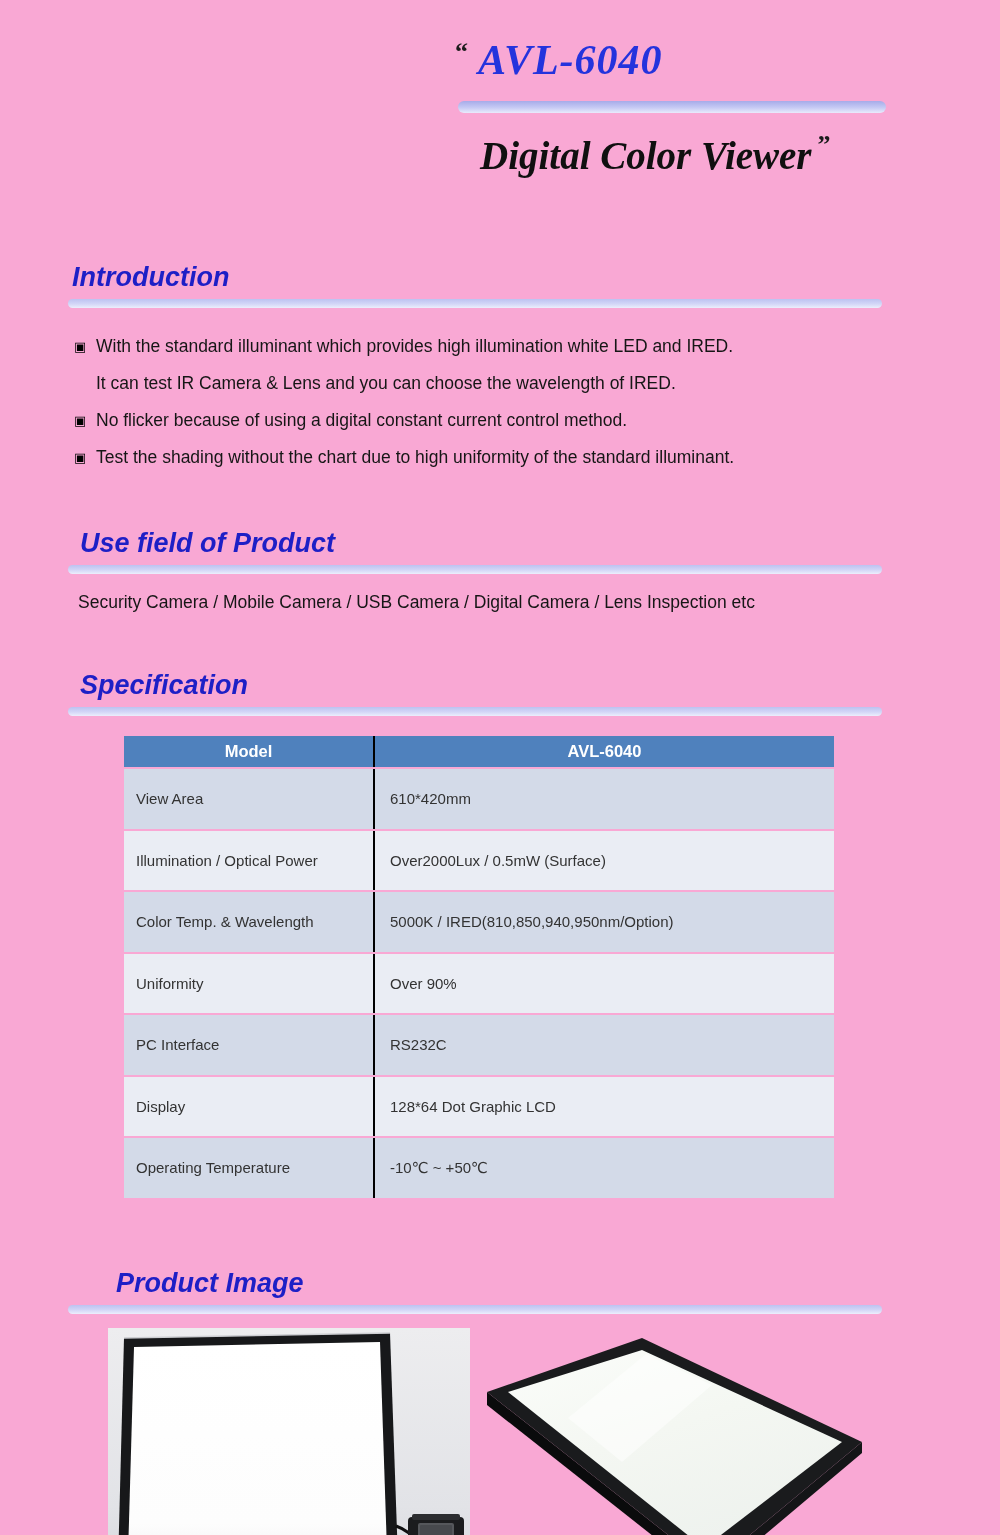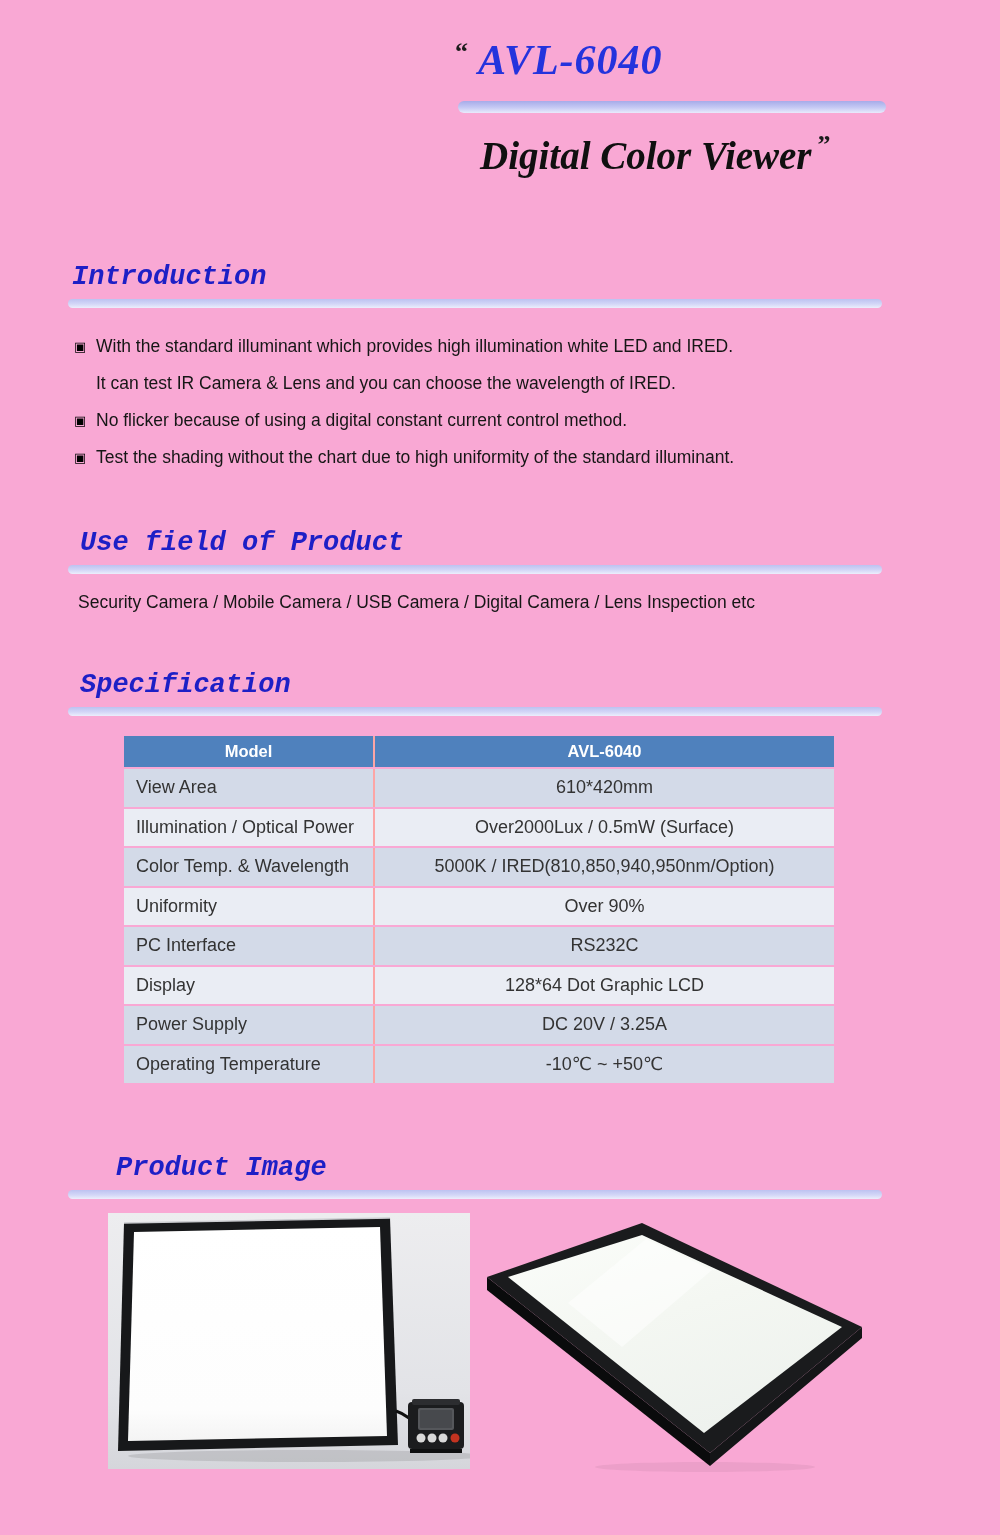--- a/index.html
+++ b/index.html
@@ -39,21 +39,21 @@
   }
   .quote-close {
     font-family:"Liberation Serif","DejaVu Serif",serif;
     font-weight:bold; font-size:26px; color:#1c1c1c;
     vertical-align:16px; padding-left:6px;
   }
 
   
   .sec-heading {
     margin:0; padding-left:72px;
-    font-family:Liberation Mono, monospace;
+    font-family:Liberation Sans, sans-serif;
     font-style:italic; font-weight:bold;
     font-size:27px; line-height:34px; color:#1d1fc6;
   }
   .sec-heading.indent2 { padding-left:80px; }
   .sec-bar {
     margin-left:68px; margin-top:5px;
     width:814px; height:9px; border-radius:6px;
     background:linear-gradient(to bottom,#bdc2f1 0%,#d3d6f7 55%,#eceefc 100%);
   }
 
@@ -74,26 +74,26 @@
     width:710px;
     border-collapse:separate; border-spacing:0 2px;
     table-layout:fixed;
   }
   table.spec col.c1 { width:251px; }
   table.spec th {
     background:#4f81bd; color:#ffffff;
     font-weight:bold; font-size:16.5px;
     height:31px; text-align:center; padding:0;
   }
-  table.spec th.lbl, table.spec td.lbl { border-right:2px solid #fca5a5; }
+  table.spec th.lbl, table.spec td.lbl { border-right:2px solid #000000; }
   table.spec td {
-    height:29.5px; font-size:18px; color:#333333; padding:4px;
+    height:29.5px; font-size:15px; color:#333333; padding:15px;
   }
   table.spec td.lbl { text-align:left; padding-left:12px; }
-  table.spec td.val { text-align:center;margin-top:36px; }
+  table.spec td.val { text-align:left;margin-top:36px; }
   tr.row-dark td { background:#d3dae8; }
   tr.row-light td { background:#eaedf4; }
 
   
   .section-photos { margin-top:66px; }
   .photos { position:relative; height:300px; }
   .photo-front { position:absolute; left:108px; top:14px; }
   .photo-persp { position:absolute; left:470px; top:16px; }
 </style>
 </head>
@@ -170,24 +170,20 @@
         <td class="lbl">Uniformity</td>
         <td class="val">Over 90%</td>
       </tr>
       <tr class="row-dark">
         <td class="lbl">PC Interface</td>
         <td class="val">RS232C</td>
       </tr>
       <tr class="row-light">
         <td class="lbl">Display</td>
         <td class="val">128*64 Dot Graphic LCD</td>
-      </tr>
-      <tr class="row-dark">
-        <td class="lbl">Power Supply</td>
-        <td class="val">DC 20V / 3.25A</td>
       </tr>
       <tr class="row-dark">
         <td class="lbl">Operating Temperature</td>
         <td class="val">-10℃ ~ +50℃</td>
       </tr>
     </tbody>
       </table>
   </section>
 
   <section class="section-photos">

